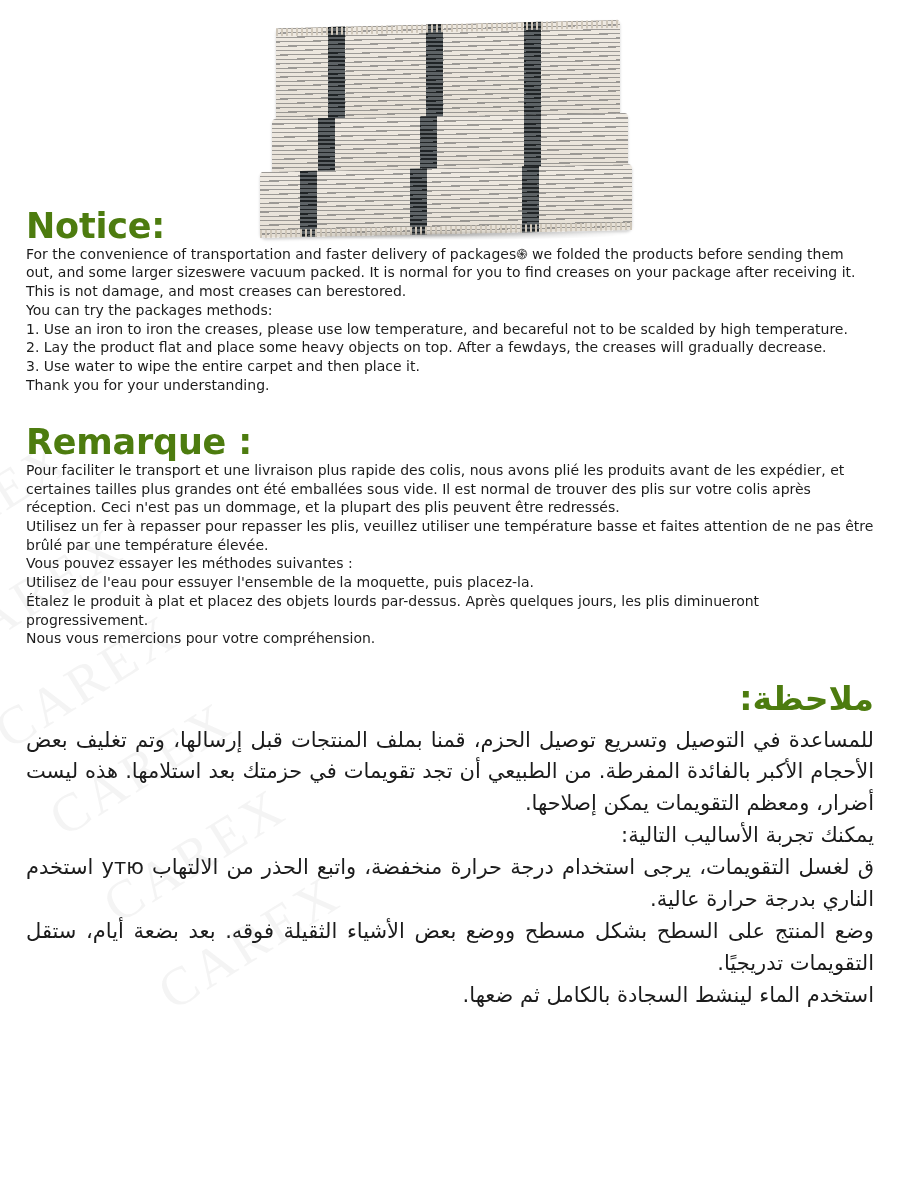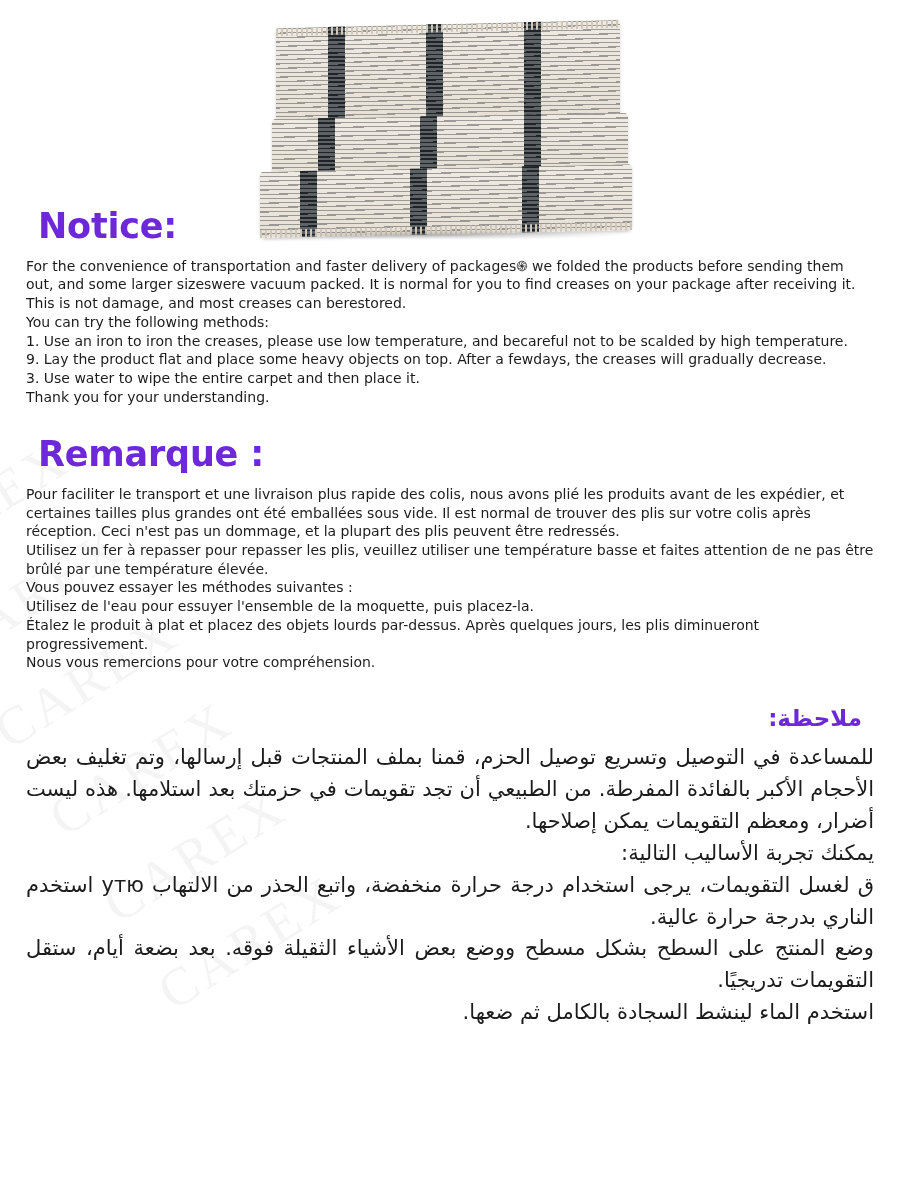--- a/index.html
+++ b/index.html
@@ -120,26 +120,26 @@
 
   
   .content {
     position: absolute;
     left: 26px;
     top: 196px;
     width: 848px;
   }
 
   h1.heading {
-    margin: 12px;
+    margin: 0;
     font-size: 35px;
     font-weight: 700;
     letter-spacing: -0.2px;
     line-height: 1.05;
-    color: #6d28d9;
+    color: #4d7c0f;
   }
   .block-en { margin-top: 12px; }
   .block-fr { margin-top: 30px; }
   .block-ar { margin-top: 34px; }
 
   .para {
     font-size: 14px;
     line-height: 1.335;
     color: #1c1c1c;
     margin: 0;
@@ -147,21 +147,21 @@
   .para + .para { margin-top: 0; }
 
   .heading-sp {
     margin-bottom: 9px;
   }
 
   
   .block-ar h1.heading {
     direction: rtl;
     text-align: right;
-    font-size: 23px;
+    font-size: 33px;
   }
   .ar-body {
     direction: rtl;
     text-align: right;
     margin-top: 8px;
   }
   .ar-body .para {
     font-size: 21px;
     line-height: 1.52;
   }
@@ -202,23 +202,23 @@
     <div>CAREX</div>
     <div>CAREX</div>
     <div>CAREX</div>
   </div>
 
   <div class="content">
 
     <section class="block-en">
       <h1 class="heading heading-sp">Notice:</h1>
       <p class="para">For the convenience of transportation and faster delivery of packages֍ we folded the products before sending them out, and some larger sizeswere vacuum packed. It is normal for you to find creases on your package after receiving it. This is not damage, and most creases can berestored.</p>
-      <p class="para">You can try the following methods:</p>
+      <p class="para">You can try the packages methods:</p>
       <p class="para">1. Use an iron to iron the creases, please use low temperature, and becareful not to be scalded by high temperature.</p>
-      <p class="para">9. Lay the product flat and place some heavy objects on top. After a fewdays, the creases will gradually decrease.</p>
+      <p class="para">2. Lay the product flat and place some heavy objects on top. After a fewdays, the creases will gradually decrease.</p>
       <p class="para">3. Use water to wipe the entire carpet and then place it.</p>
       <p class="para">Thank you for your understanding.</p>
     </section>
 
     <section class="block-fr">
       <h1 class="heading heading-sp">Remarque :</h1>
       <p class="para">Pour faciliter le transport et une livraison plus rapide des colis, nous avons plié les produits avant de les expédier, et certaines tailles plus grandes ont été emballées sous vide. Il est normal de trouver des plis sur votre colis après réception. Ceci n'est pas un dommage, et la plupart des plis peuvent être redressés.</p>
       <p class="para">Utilisez un fer à repasser pour repasser les plis, veuillez utiliser une température basse et faites attention de ne pas être brûlé par une température élevée.</p>
       <p class="para">Vous pouvez essayer les méthodes suivantes :</p>
       <p class="para">Utilisez de l'eau pour essuyer l'ensemble de la moquette, puis placez-la.</p>

